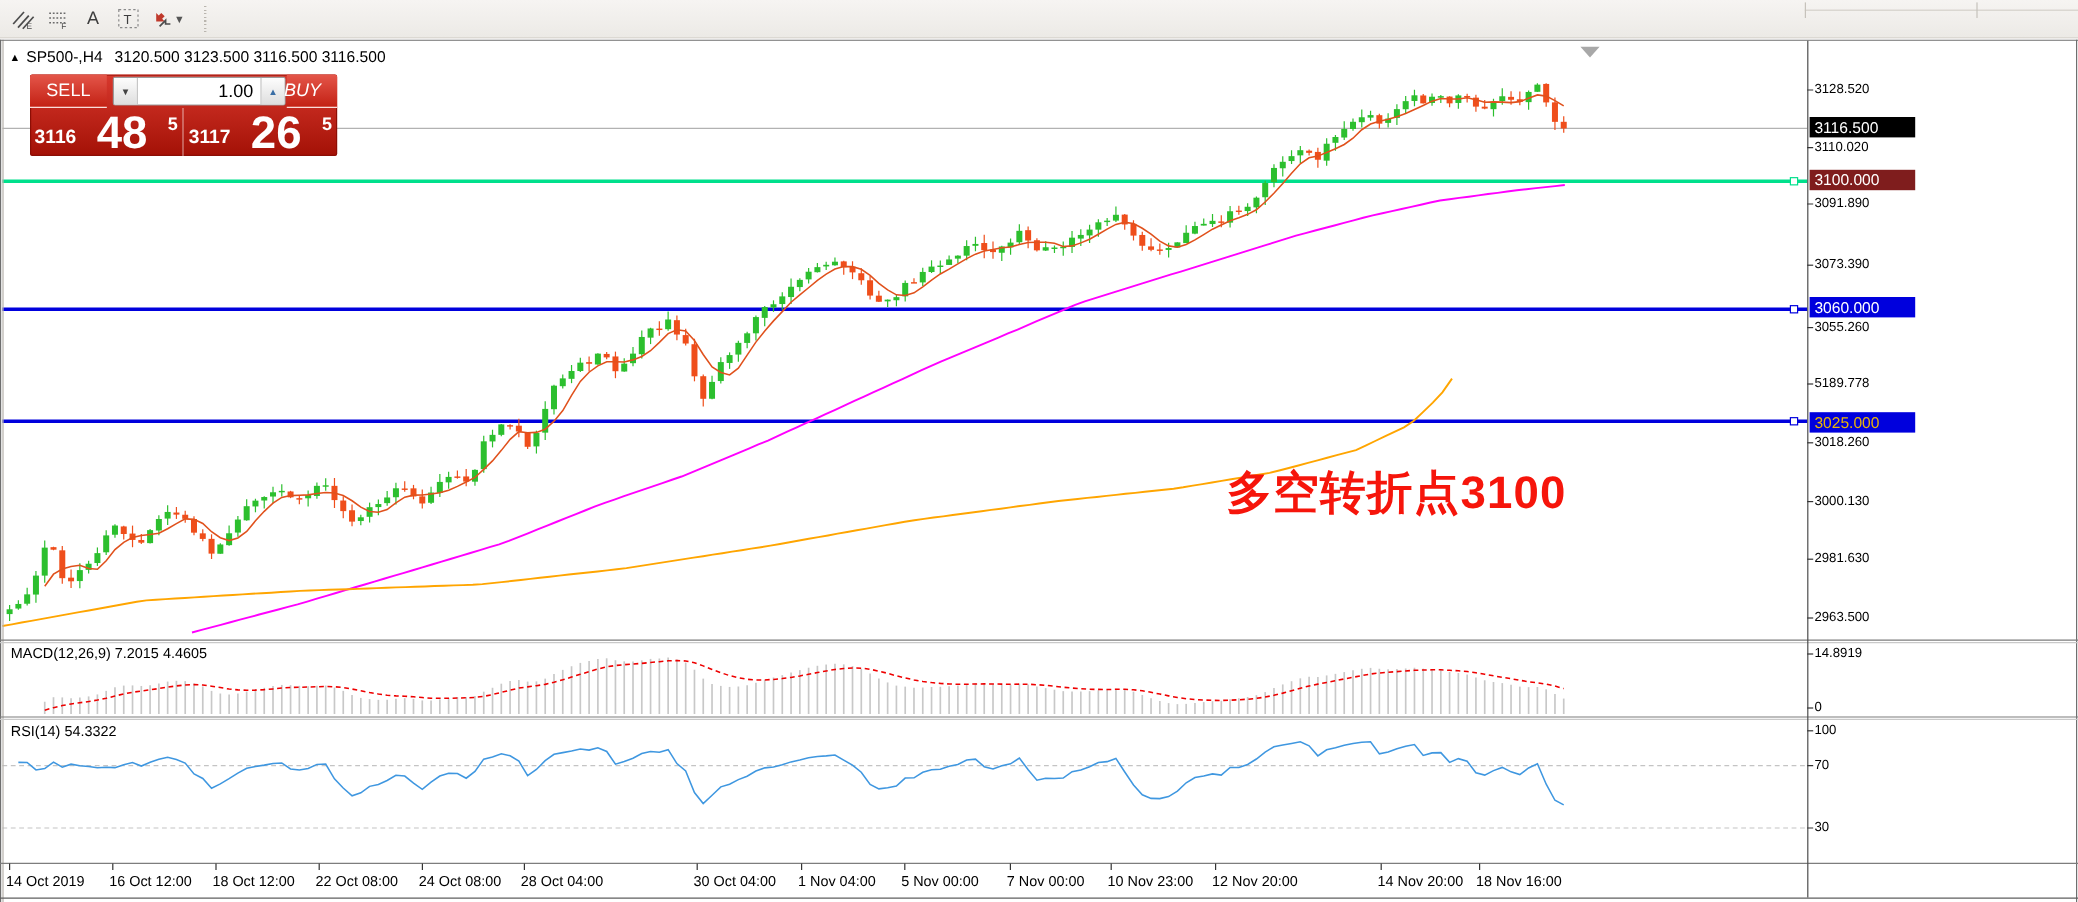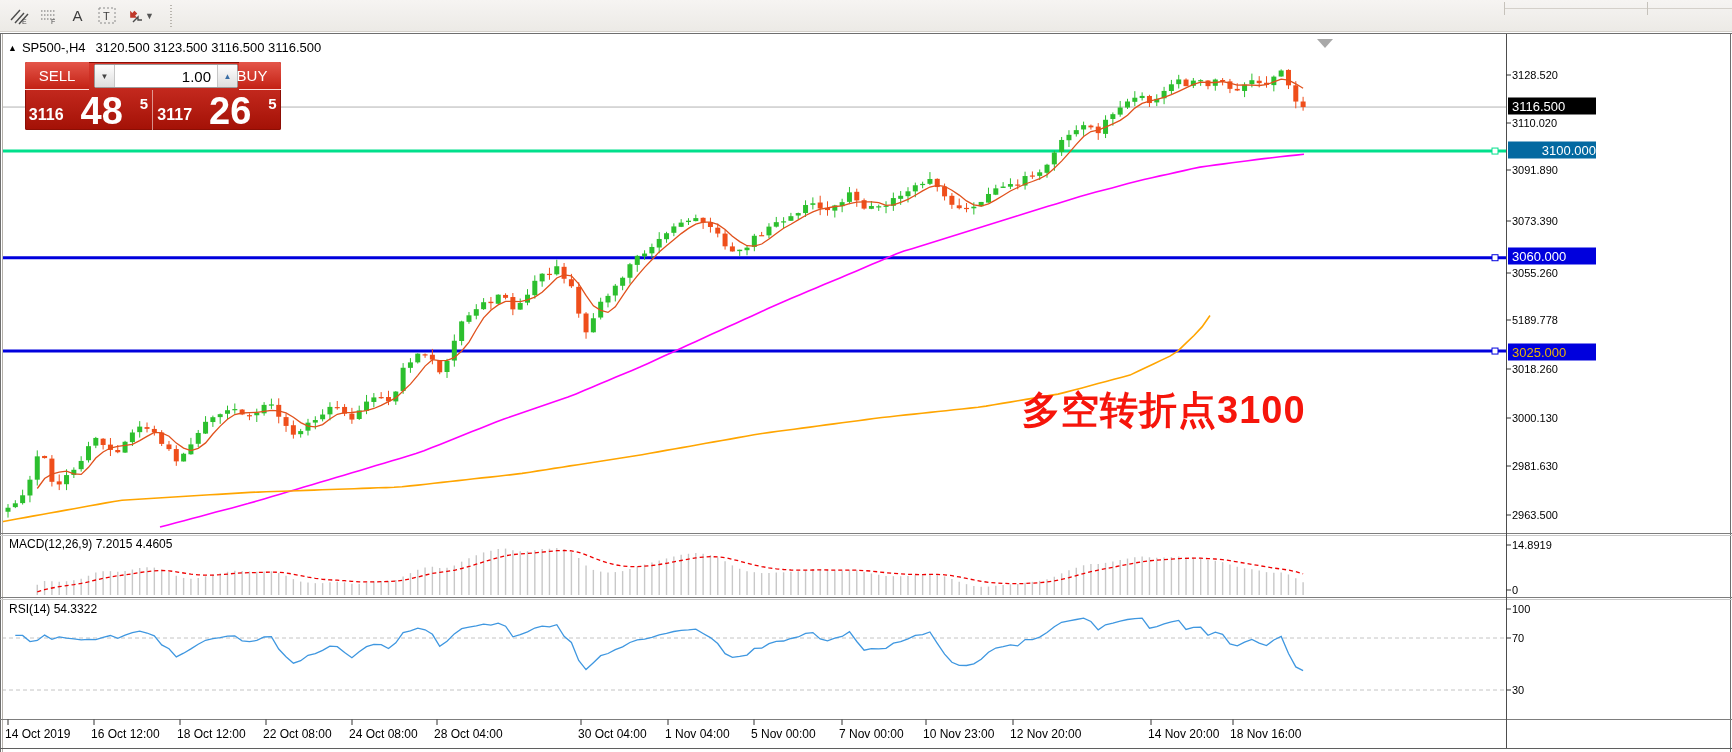--- a/index.html
+++ b/index.html
@@ -34,21 +34,21 @@
   .chart-title .mark { font-size:9px; vertical-align:1px; margin-right:5px; }
   .chart-title .sym { margin-right:10px; }
 
   
   .trade-panel { left:7px; top:29px; width:256px; height:68px;
     background:linear-gradient(#d8382d,#a31106); border-radius:2px; color:#fff; overflow:hidden;
     box-shadow:0 0 0 1px #8c0e05 inset;margin-left:18px; }
   .tp-top { display:flex; height:28px; align-items:stretch; }
   .tp-btn { width:64px; display:flex; align-items:center; justify-content:center; font-size:15px;
     background:linear-gradient(#e4564a,#c32114); border-bottom:1px solid #ffffffcc; }
-  .tp-btn.buy { margin-left:auto; width:42px; padding-right:16px; }
+  .tp-btn.buy { margin-left:auto; width:42px; padding-right:16px;font-style:italic; }
   .vol-box { display:flex; align-items:stretch; width:144px; margin:2px 0 2px 5px;
     background:#fff; border:1px solid #9a9a9a; border-radius:2px; color:#000; }
   .vol-caret { width:20px; display:flex; align-items:center; justify-content:center; font-size:8px;
     color:#444; background:linear-gradient(#fdfdfd,#dedede); }
   .vol-caret.down { border-right:1px solid #c6c6c6; }
   .vol-caret.up { border-left:1px solid #c6c6c6; color:#3a6ea5; }
   .vol-val { flex:1; display:flex; align-items:center; justify-content:flex-end; padding-right:6px;
     font-size:15px; }
   .tp-prices { display:flex; height:40px; }
   .tp-half { width:50%; display:flex; align-items:flex-end; justify-content:center; padding-bottom:3px;gap:16px; }
@@ -746,21 +746,21 @@
         <div class="ax-label" style="top: 90px;">3110.020</div>
         <div class="ax-label" style="top: 137px; text-align: center;">3091.890</div>
         <div class="ax-label" style="top: 188px;">3073.390</div>
         <div class="ax-label" style="top: 240px;">3055.260</div>
         <div class="ax-label" style="top: 287px;">5189.778</div>
         <div class="ax-label" style="top: 336px;">3018.260</div>
         <div class="ax-label" style="top: 385px;">3000.130</div>
         <div class="ax-label" style="top: 433px;">2981.630</div>
         <div class="ax-label" style="top: 482px;">2963.500</div>
         <div class="ax-badge" style="top: 73px; background: rgb(0, 0, 0); color: rgb(255, 255, 255);">3116.500</div>
-        <div class="ax-badge" style="top: 117px; background: #0369a1; color: rgb(255, 255, 255); text-align: right;">3100.000</div>
+        <div class="ax-badge" style="top: 117px; background: #7f1d1d; color: rgb(255, 255, 255);">3100.000</div>
         <div class="ax-badge" style="top: 223px; background: rgb(0, 0, 221); color: rgb(255, 255, 255);">3060.000</div>
         <div class="ax-badge" style="top: 319px; background: rgb(0, 0, 221); color: #eab308;">3025.000</div>
         <div class="ax-label" style="top: 512px;">14.8919</div>
         <div class="ax-label" style="top: 557px;">0</div>
         <div class="ax-label" style="top: 576px;">100</div>
         <div class="ax-label" style="top: 605px;">70</div>
         <div class="ax-label" style="top: 657px;">30</div>
         <div class="time-label" style="left: 5px;">14 Oct 2019</div>
         <div class="time-label" style="left: 91px;">16 Oct 12:00</div>
         <div class="time-label" style="left: 177px;">18 Oct 12:00</div>

